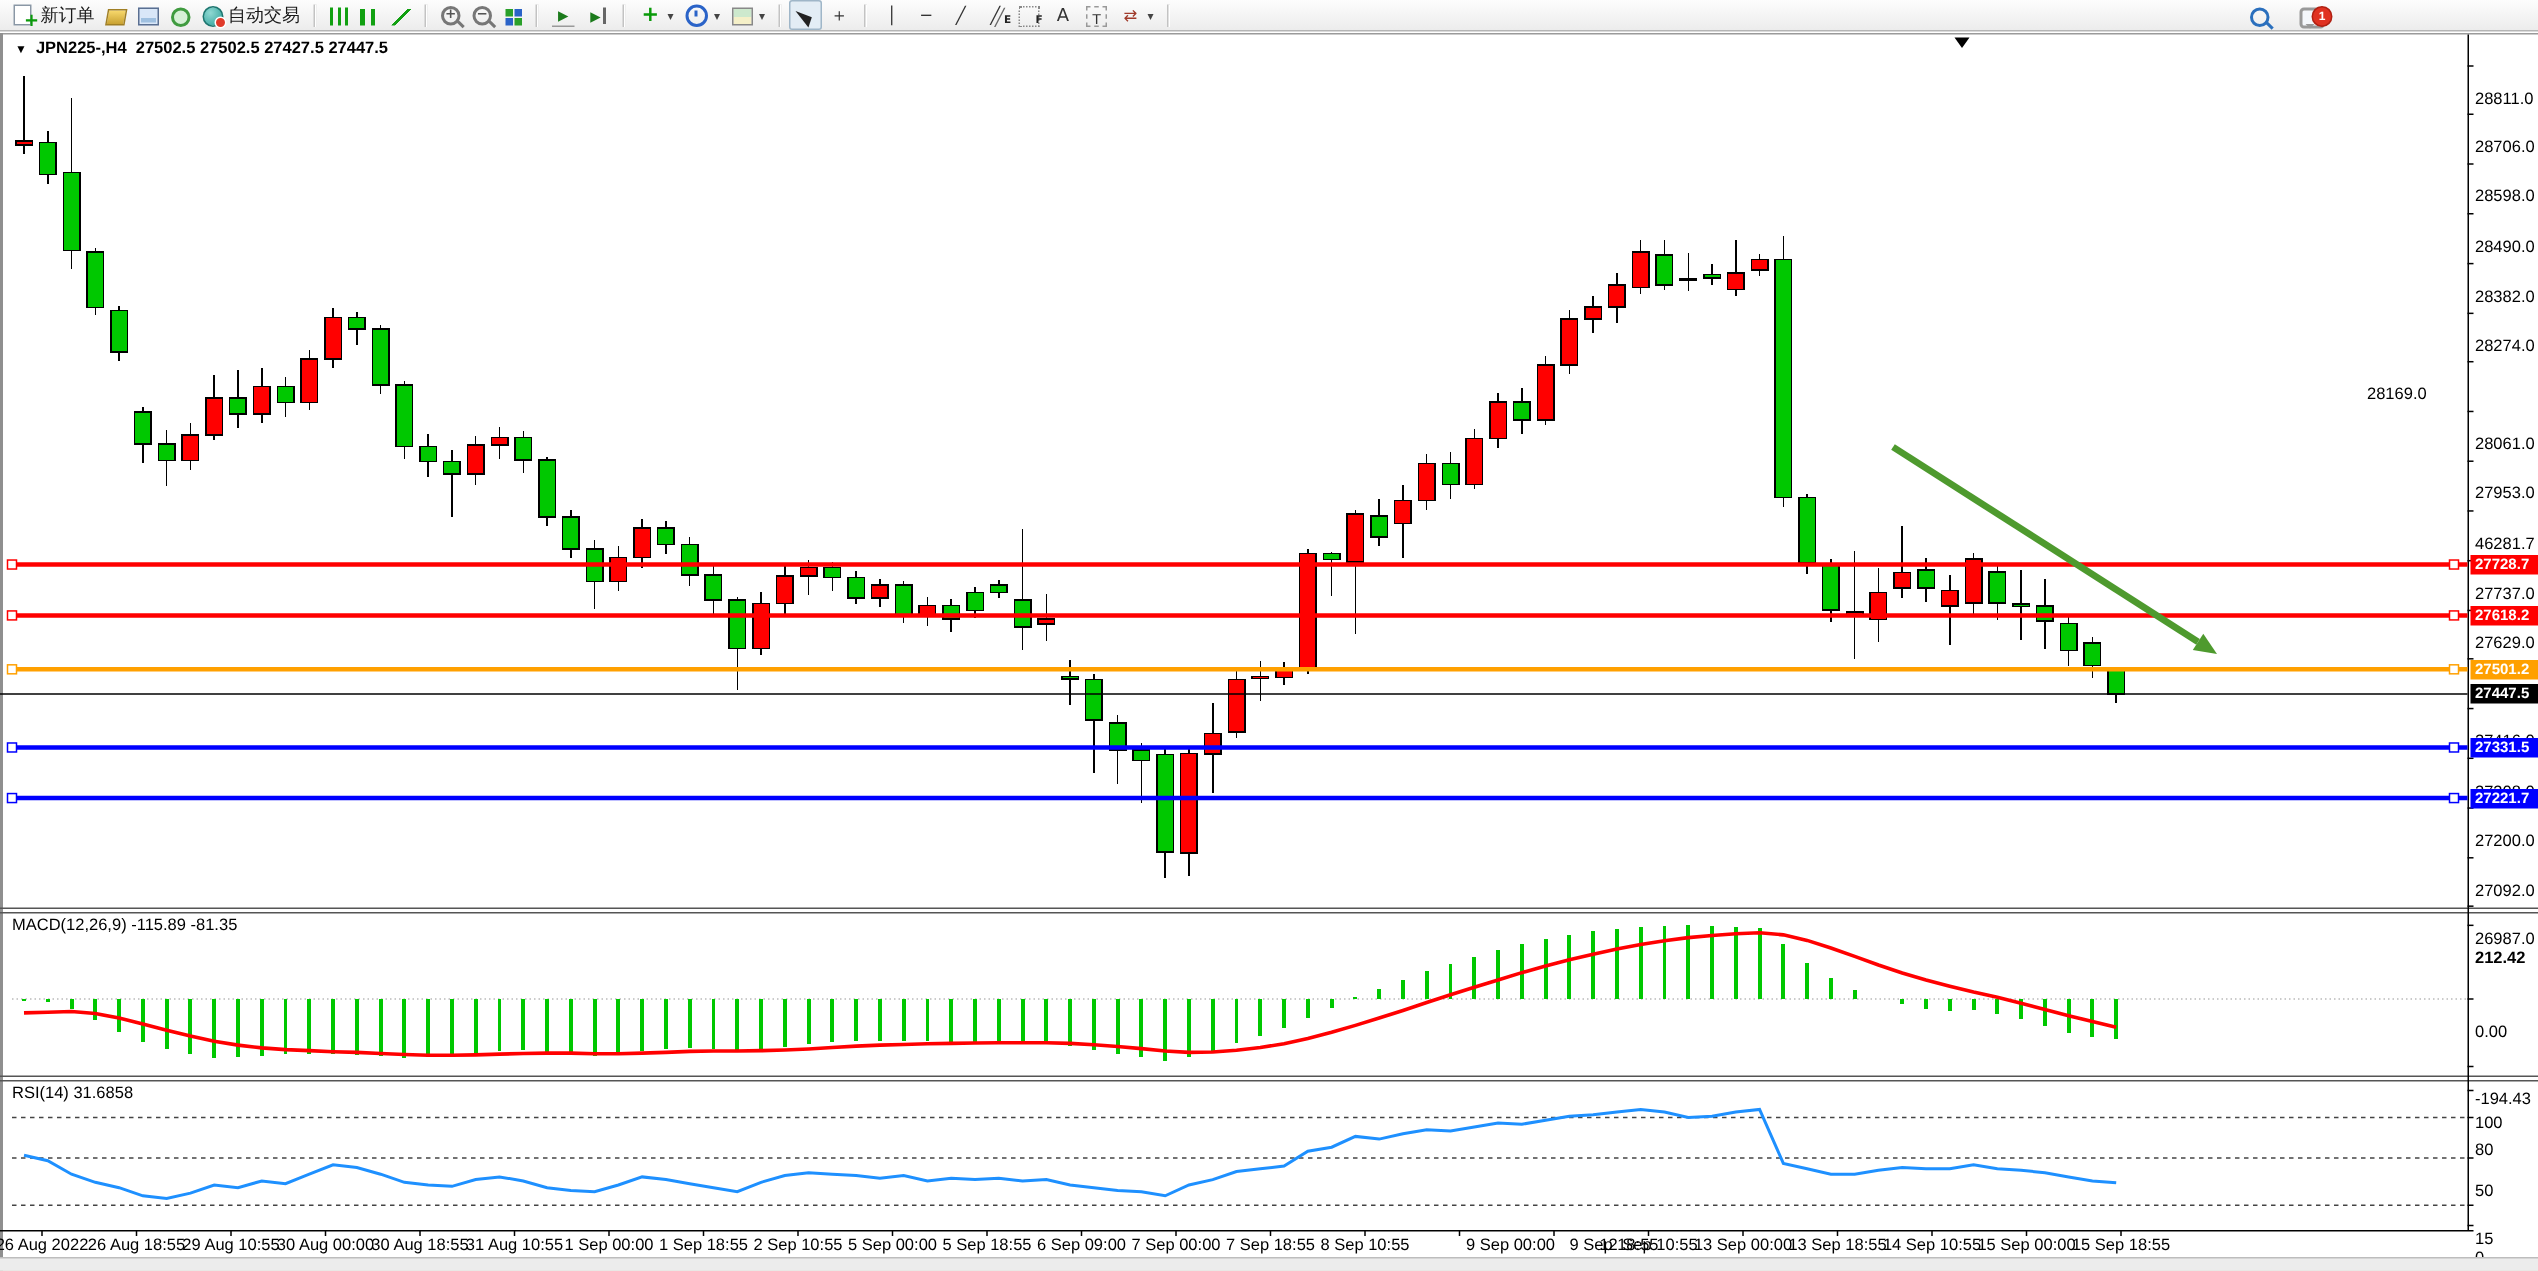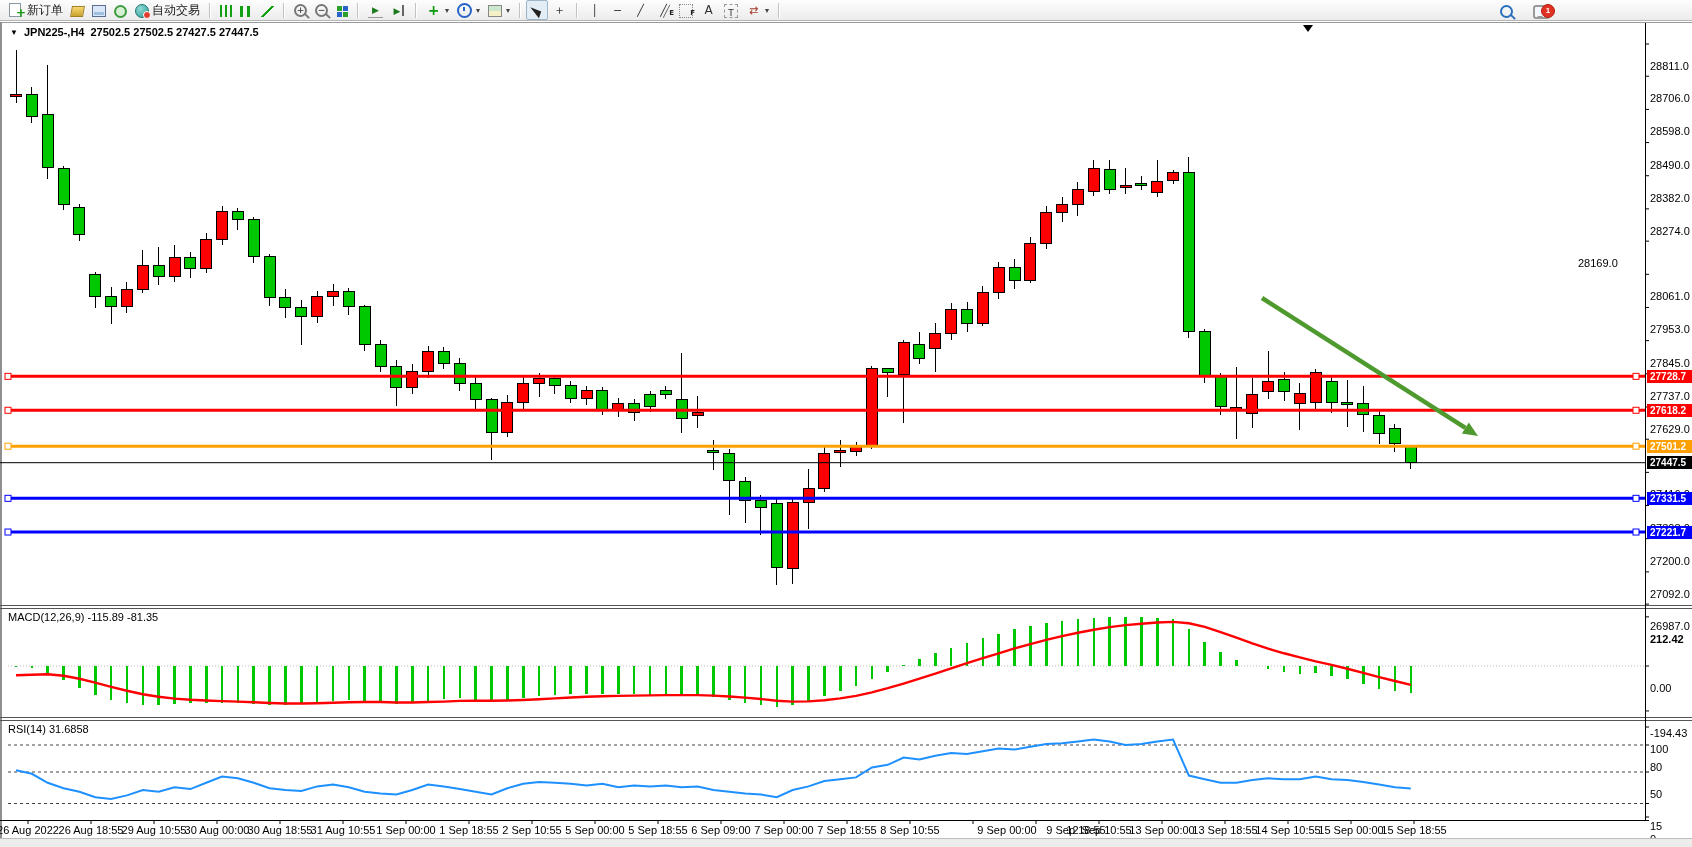--- a/index.html
+++ b/index.html
@@ -565,21 +565,21 @@
     <div class="labels" id="labels">
         <div class="lbl " style="left: 1650px; top: 38px;">28811.0</div>
         <div class="lbl " style="left: 1650px; top: 70.2432px;">28706.0</div>
         <div class="lbl " style="left: 1650px; top: 103.408px;">28598.0</div>
         <div class="lbl " style="left: 1650px; top: 136.572px;">28490.0</div>
         <div class="lbl " style="left: 1650px; top: 169.737px;">28382.0</div>
         <div class="lbl " style="left: 1650px; top: 202.901px;">28274.0</div>
         <div class="lbl " style="left: 1578px; top: 235.144px;">28169.0</div>
         <div class="lbl " style="left: 1650px; top: 268.309px;">28061.0</div>
         <div class="lbl " style="left: 1650px; top: 301.473px;">27953.0</div>
-        <div class="lbl " style="left: 1650px; top: 334.637px;">27845.0</div>
+        <div class="lbl " style="left: 1650px; top: 334.637px;">46281.7</div>
         <div class="lbl " style="left: 1650px; top: 367.802px;">27737.0</div>
         <div class="lbl " style="left: 1650px; top: 400.966px;">27629.0</div>
         <div class="lbl " style="left: 1650px; top: 433.21px;">27524.0</div>
         <div class="lbl " style="left: 1650px; top: 466.374px;">27416.0</div>
         <div class="lbl " style="left: 1650px; top: 499.538px;">27308.0</div>
         <div class="lbl " style="left: 1650px; top: 532.703px;">27200.0</div>
         <div class="lbl " style="left: 1650px; top: 565.867px;">27092.0</div>
         <div class="lbl " style="left: 1650px; top: 598.111px;">26987.0</div>
         <div class="lbl " style="left: 1650px; top: 610.888px; font-weight: bold;">212.42</div>
         <div class="lbl " style="left: 1650px; top: 660px;">0.00</div>

